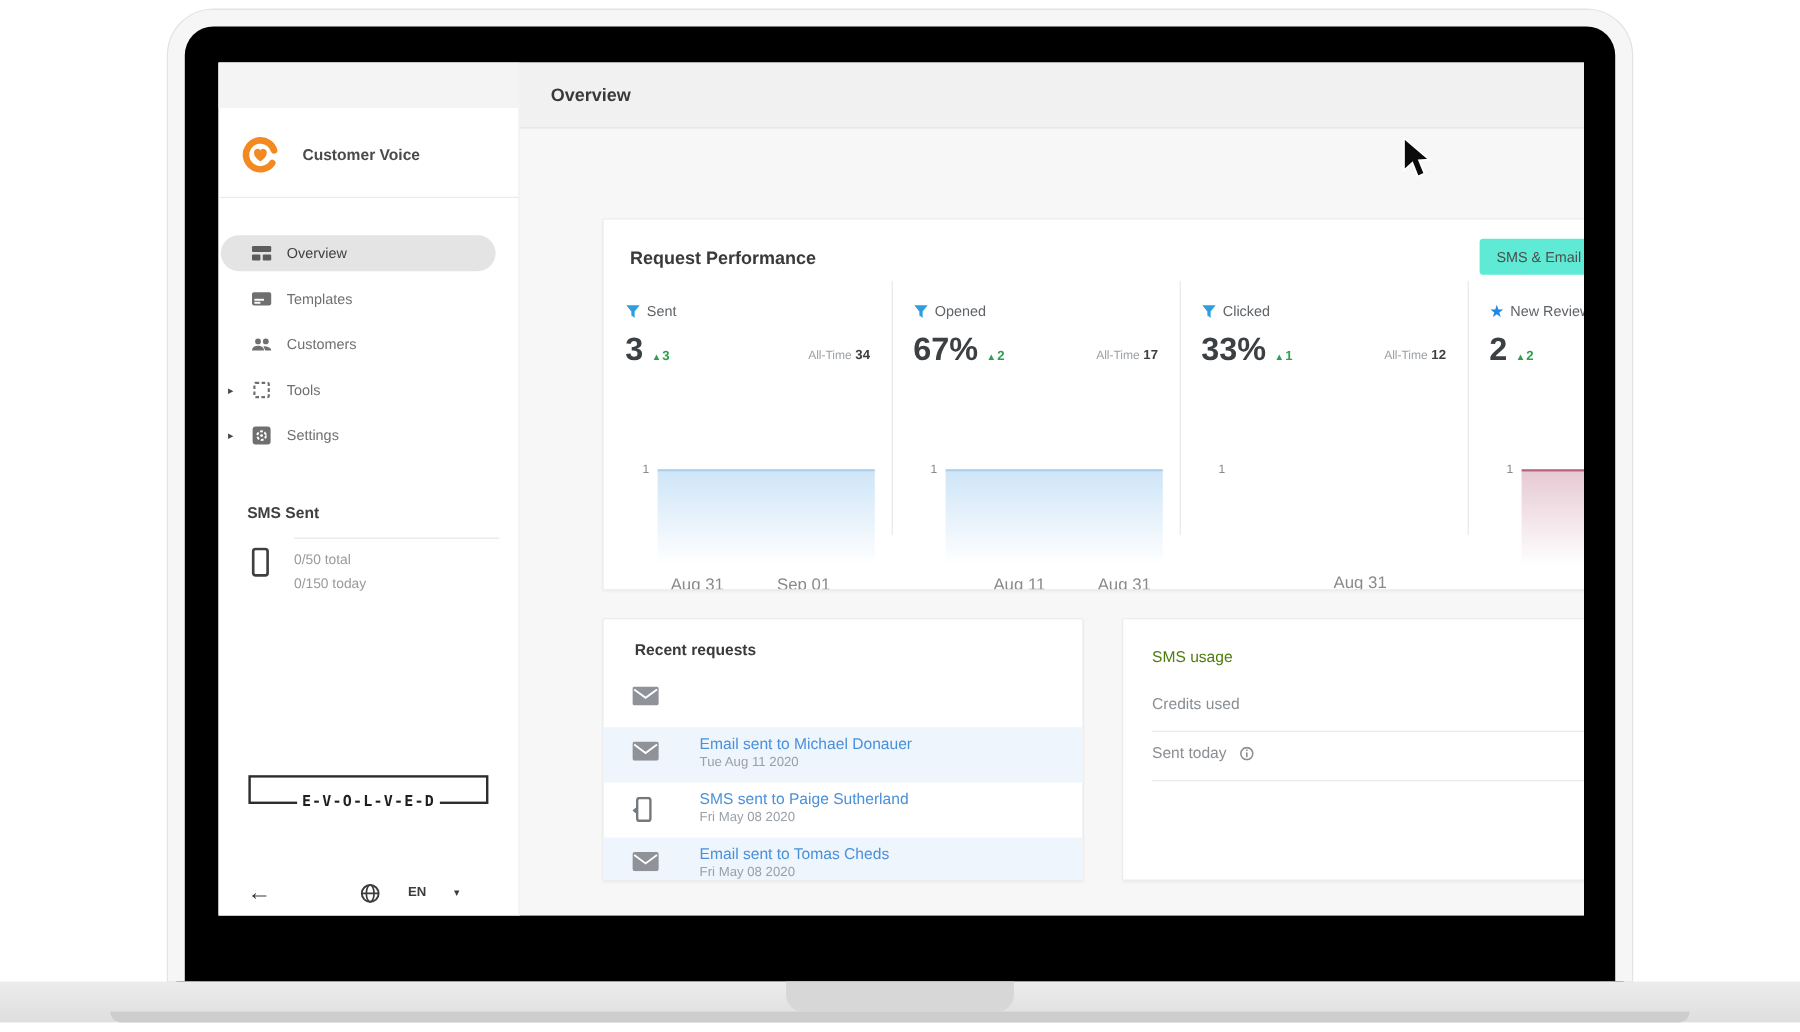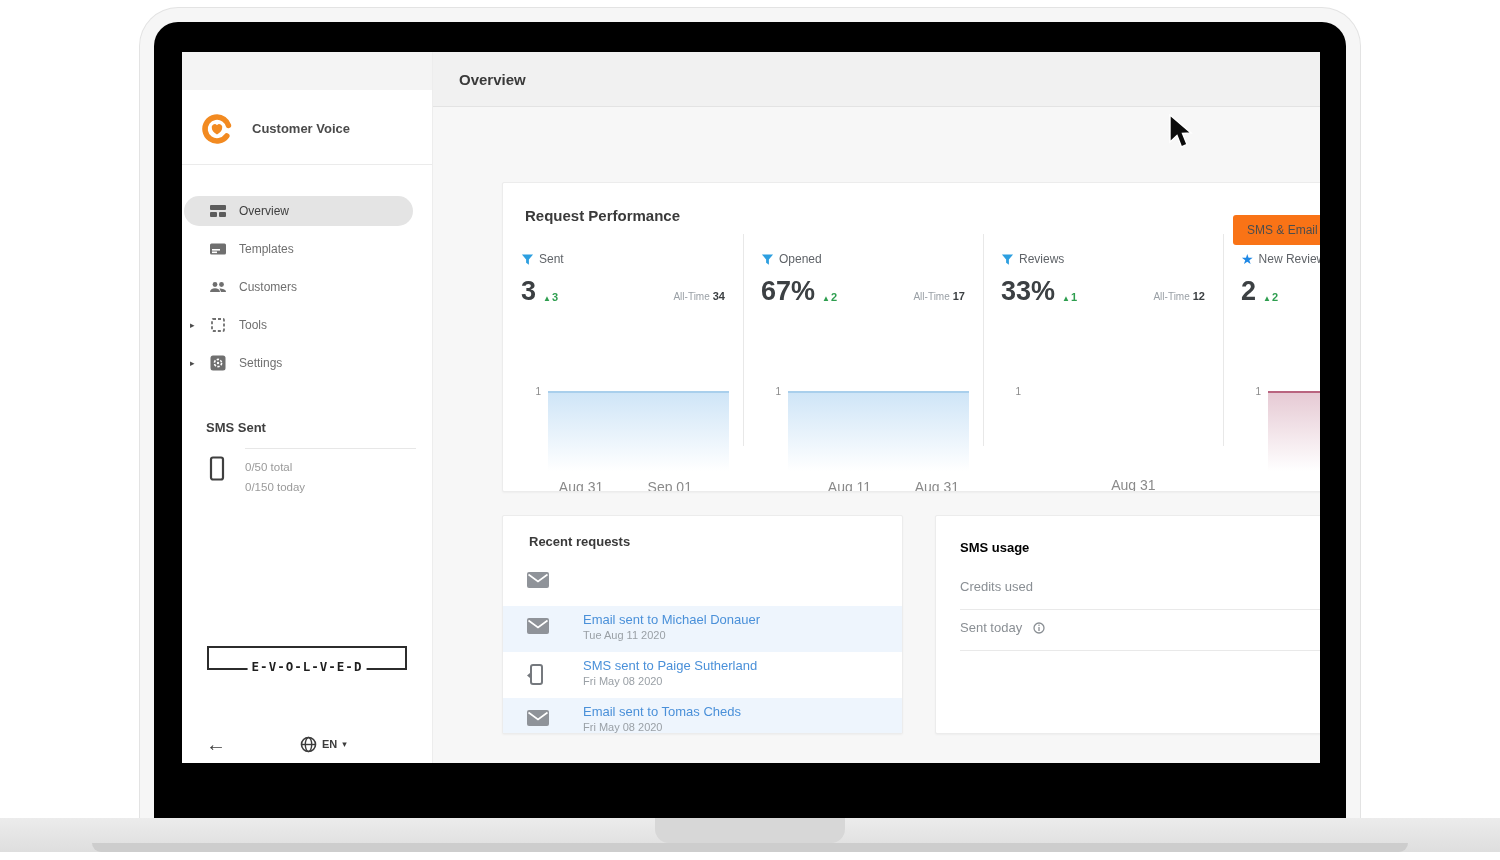--- a/index.html
+++ b/index.html
@@ -51,30 +51,30 @@
   .smstats .hr{border-top:1px solid #e7e7e7;margin-bottom:8px}
   .smstats .ln{font-size:11.5px;color:#9a9a9a;line-height:20px}
 
   .brandbox{position:absolute;left:25px;top:594px;width:196px;height:20px;border:2px solid #2c2c2c}
   .brandbox .brandtext{position:absolute;left:50%;top:100%;transform:translate(-50%,-58%);
         background:#fff;padding:0 4px;font-family:"DejaVu Sans Mono",monospace;
         font-size:12.5px;font-weight:700;letter-spacing:1px;color:#1f1f1f;white-space:nowrap}
 
   .sbottom{position:absolute;left:0;top:672px;right:0;height:40px}
   .backarrow{position:absolute;left:24px;top:0;line-height:40px;font-size:20px;color:#3c3c3c;cursor:pointer}
-  .langsel{position:absolute;left:118px;top:0;height:40px;display:flex;align-items:center;gap:5px;cursor:pointer}
+  .langsel{position:absolute;left:118px;top:0;height:40px;display:flex;align-items:center;gap:23px;cursor:pointer}
   .langsel .code{font-size:11px;font-weight:700;color:#3c3c3c}
   .langsel .dcar{font-size:9px;color:#3c3c3c}
 
   
   .card{position:absolute;background:#fff;border:1px solid #ececec;border-radius:2px;
         box-shadow:0 1px 2px rgba(0,0,0,.04);box-sizing:border-box;overflow:hidden}
   .perf{left:320px;top:130px;width:1020px;height:310px}
   .perf .ptitle{position:absolute;left:22px;top:24px;font-size:15px;font-weight:700;color:#3a3a3a}
-  .perf .pfilter{position:absolute;left:730px;top:32px;padding:8px 14px;background:#f97316;border-radius:3px;
+  .perf .pfilter{position:absolute;left:730px;top:16px;padding:8px 14px;background:#5eead4;border-radius:3px;
         font-size:12px;color:#4d4d4d;cursor:pointer;white-space:nowrap}
 
   .mcols{position:absolute;left:0;top:63px;right:0;bottom:4px;display:flex}
   .mcol{position:relative;width:240px;flex:none;padding:0 18px;box-sizing:border-box}
   .mcol.wide{width:276px}
   .mcol + .mcol::before{content:"";position:absolute;left:0;top:-12px;height:212px;border-left:1px solid #e8e8e8}
   .mhead{display:flex;align-items:center;gap:5px;margin-top:6px;font-size:12px;color:#5f6368}
   .mhead .staricon{color:#1e88e5;font-size:14px;line-height:1}
   .vrow{display:flex;align-items:flex-end;margin-top:12px}
   .value{font-size:27px;font-weight:700;color:#3c4043;line-height:1}
@@ -101,21 +101,21 @@
   .reqlist{position:absolute;left:0;top:44px;right:0}
   .req{position:relative;height:46px;cursor:pointer}
   .req.hl{background:#eef5fd}
   .req .ricon{position:absolute;left:24px;top:12px}
   .req .rtxt{position:absolute;left:80px;top:5px}
   .req .rlink{font-size:13px;color:#4a90d9;line-height:17px}
   .req .rdate{font-size:11px;color:#9aa0a6;line-height:15px}
 
   
   .usage{left:753px;top:463px;width:420px;height:219px}
-  .usage .utitle{position:absolute;left:24px;top:24px;font-size:13px;font-weight:700;color:#000000}
+  .usage .utitle{position:absolute;left:24px;top:24px;font-size:13px;font-weight:400;color:#4d7c0f}
   .urow{position:absolute;left:24px;right:-20px;height:38px;border-bottom:1px solid #e9e9e9;box-sizing:border-box}
   .urow.r0{top:56px}.urow.r1{top:97px}
   .urow .ulabel{font-size:13px;color:#8a8f94;line-height:30px;display:inline-block}
   .urow .uinfo{display:inline-block;vertical-align:middle;margin-left:6px;cursor:pointer}
 
   
   .cursor{position:absolute;left:1168px;top:114px;z-index:9;pointer-events:none}
 
   svg{display:block}
 </style>
@@ -301,21 +301,21 @@
         </div>
       </div>
 
       <div class="mcol">
         <div class="mhead">
           <span>
             <svg width="13" height="13" viewBox="0 0 14 14">
                 <path d="M1 1.5h12L8.5 7v5.6l-3-2V7z" fill="#2d9fe0"></path>
               </svg>
           </span>
-          <span>Reviews</span>
+          <span>Clicked</span>
         </div>
         <div class="vrow">
           <span class="value">33%</span>
           <span class="delta"><span class="tri">▲</span><span>1</span></span>
           <span class="alltime"><span>All-Time</span><b>12</b></span>
         </div>
         <div class="chart">
           <div class="tickrow">
             <span class="tick">1</span>
             <div class="plot">

